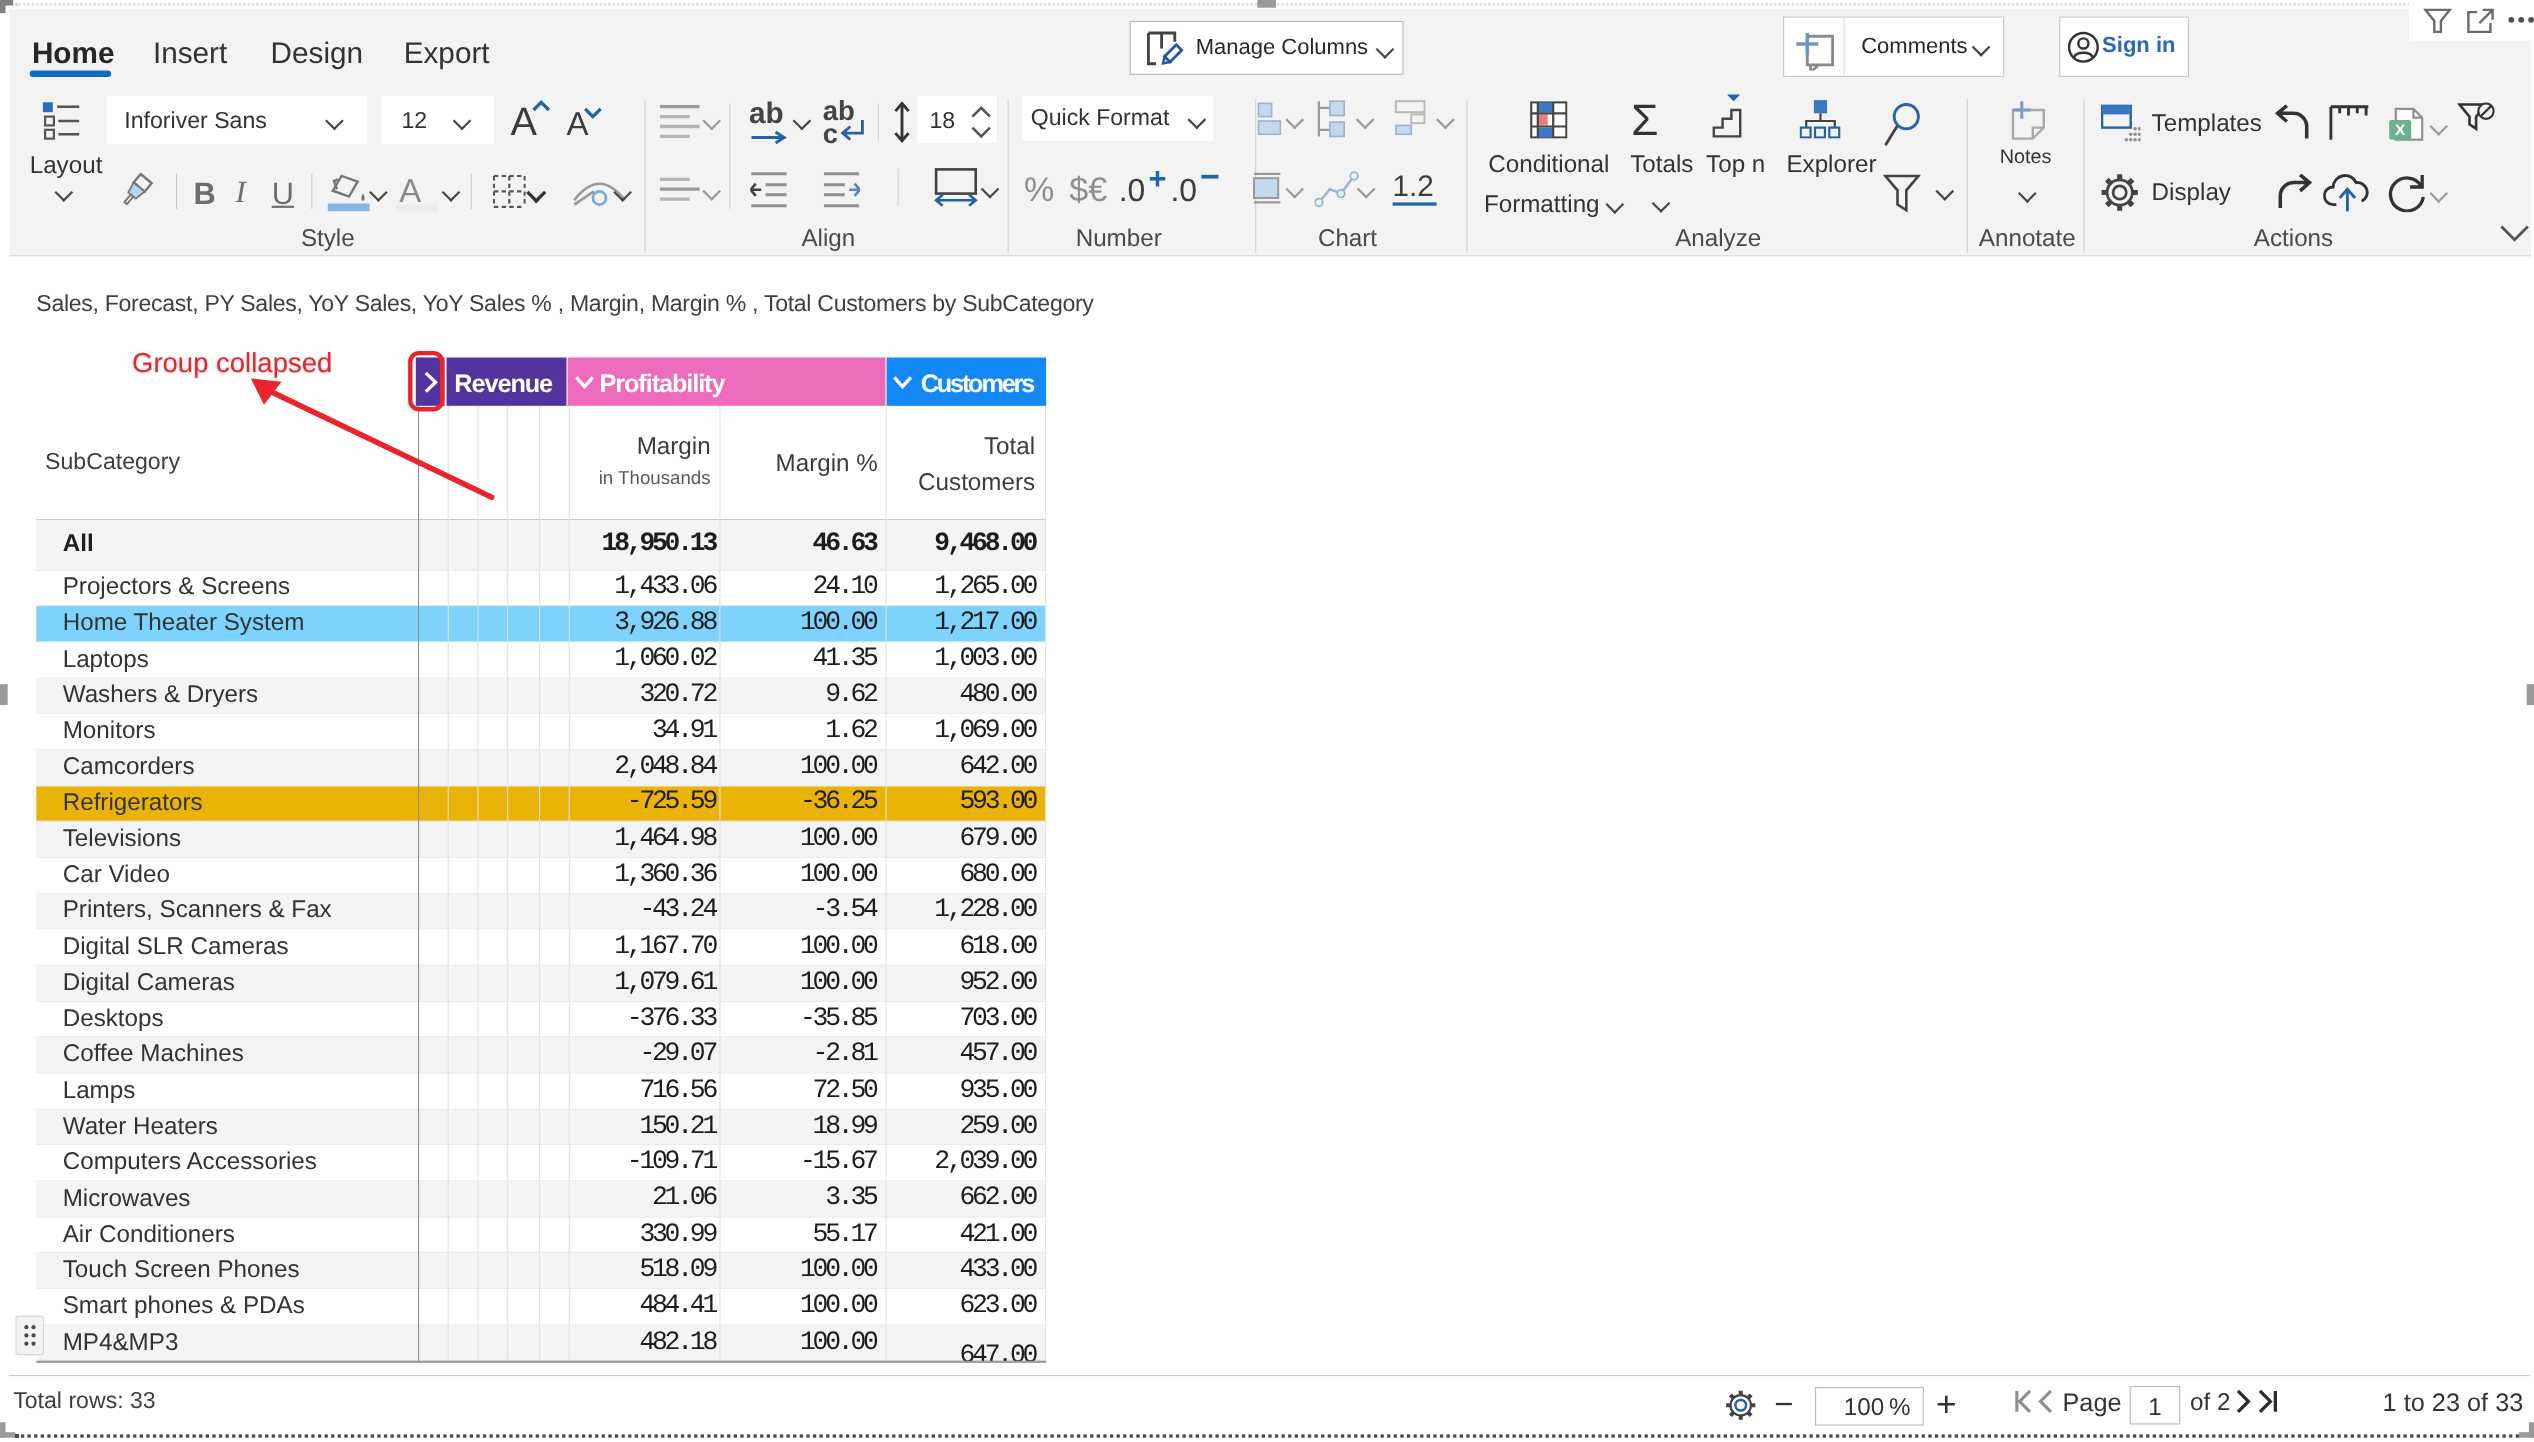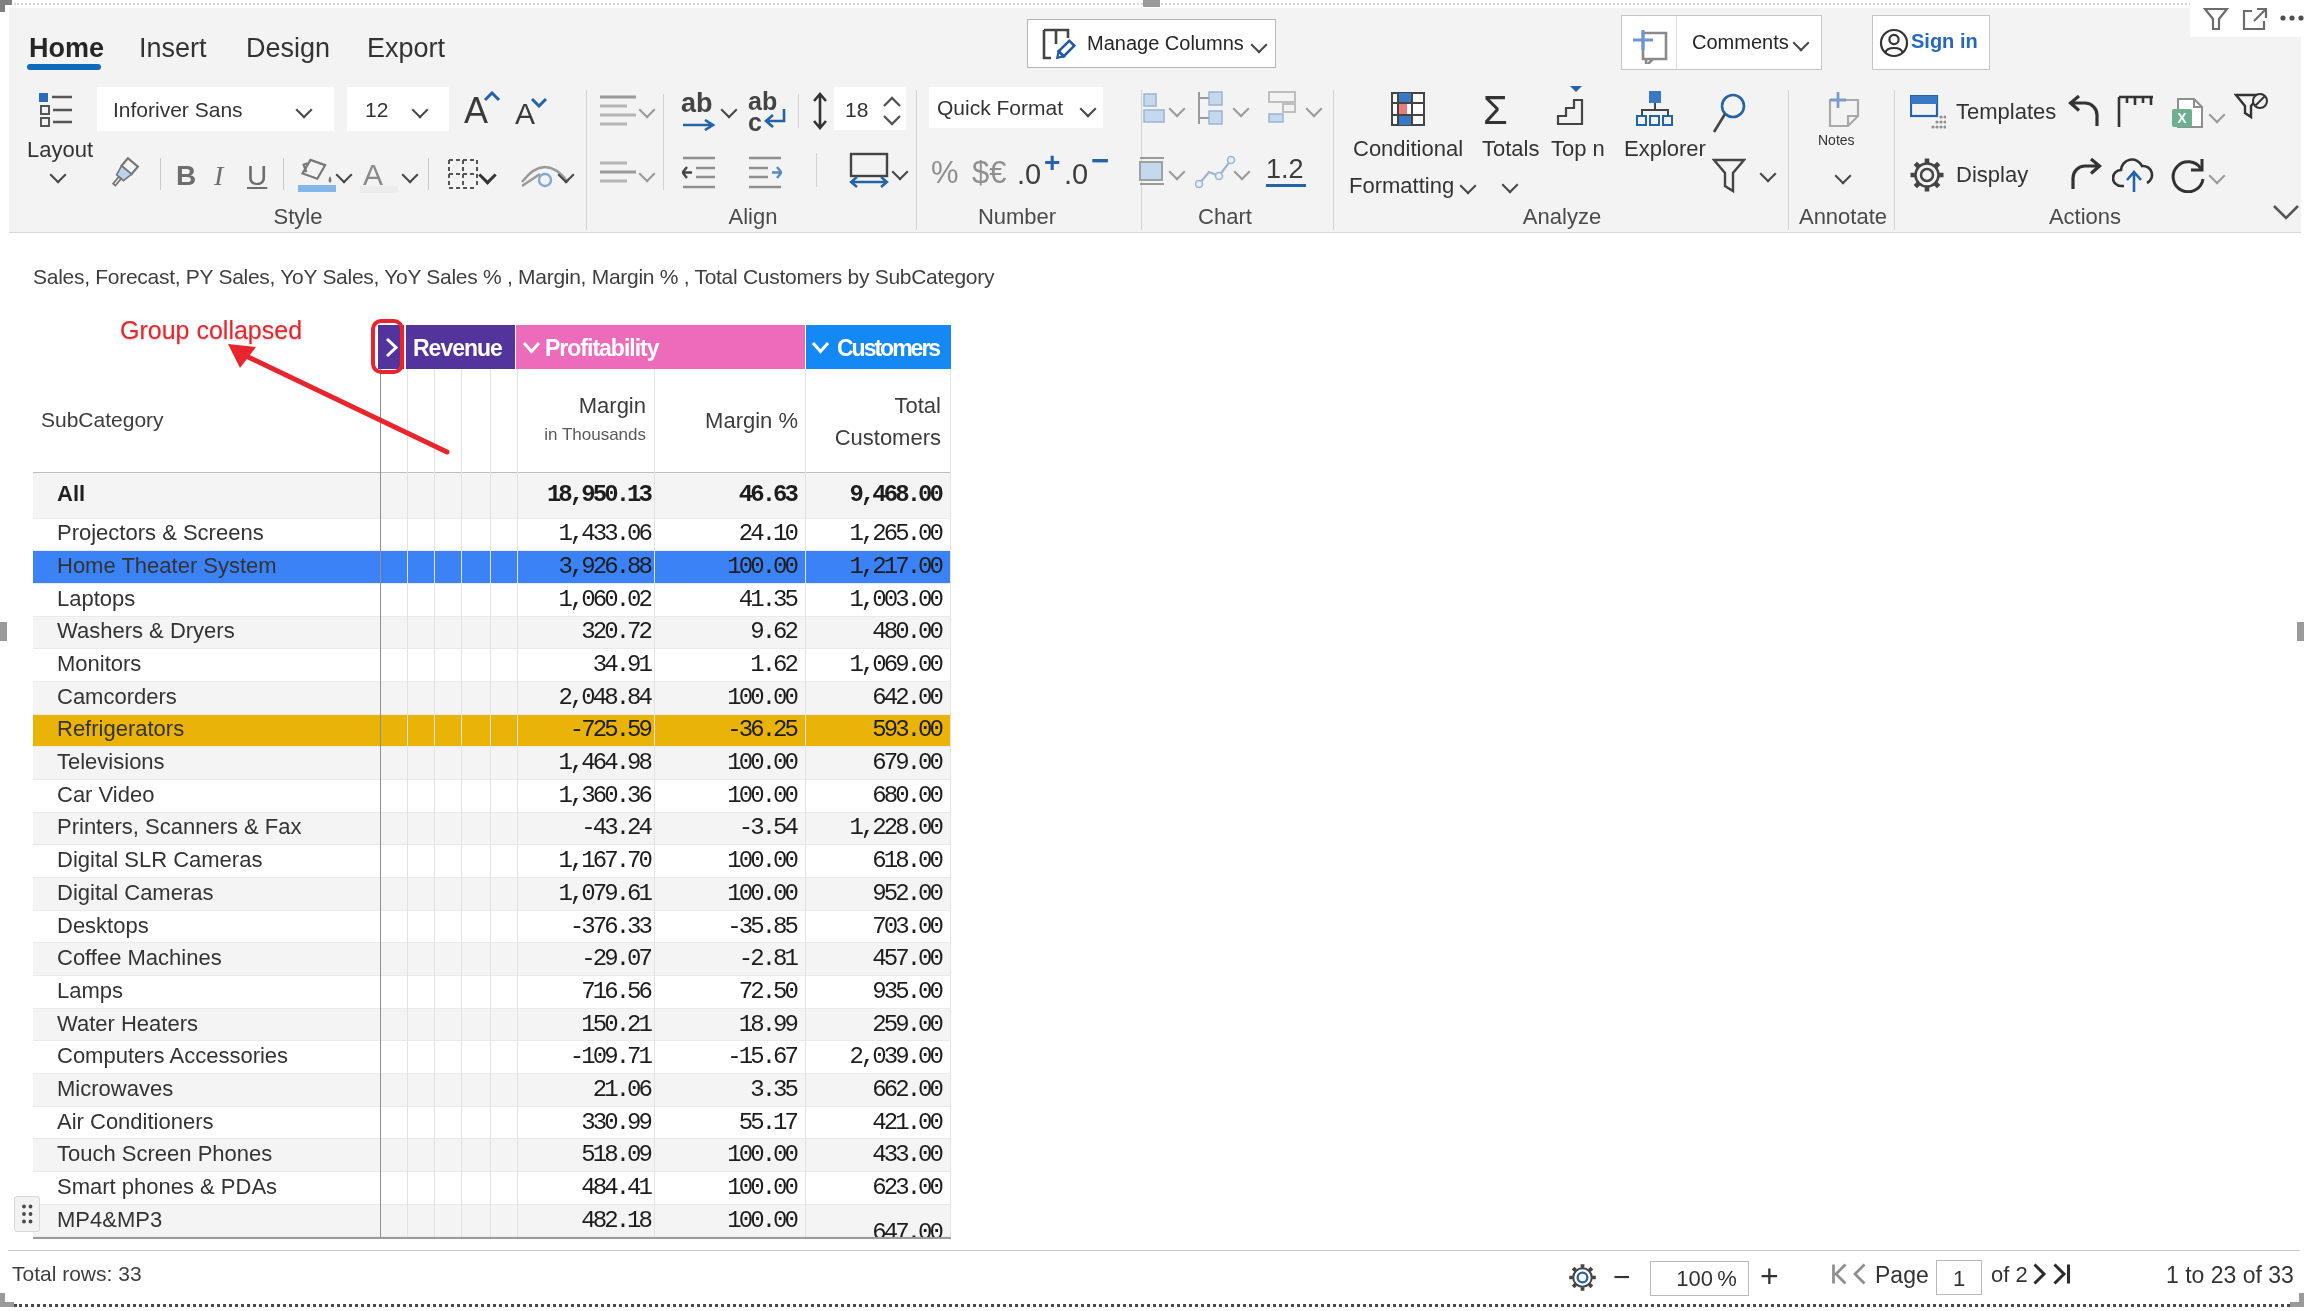--- a/index.html
+++ b/index.html
@@ -287,21 +287,21 @@
  <path d="M2 2 H32 L21 15 V33 L13 28 V15 Z" fill="none" stroke="#444" stroke-width="2.4"></path>
 </svg>
 <span class="chev" style="left:1762px;top:168px;"></span>
 <div class="glabel" style="left:1562px;">Analyze</div>
 <div class="gsep" style="left:1788px;"></div>
 
 <svg class="ic" style="left:1822px;top:90px;" width="40" height="40" viewBox="0 0 40 40">
  <path d="M8 10 V36 H26 L36 26 V10 Z M26 36 V26 H36" fill="none" stroke="#a9a9a9" stroke-width="2.2"></path>
  <path d="M8 10 H24 M16 2 V18" stroke="#7b9cc8" stroke-width="2.8"></path>
 </svg>
-<div class="rtx" style="left:1818px;top:132px;font-size:14px;">Notes</div>
+<div class="rtx" style="left:1818px;top:132px;font-size:18px;">Notes</div>
 <span class="chev" style="left:1837px;top:170px;"></span>
 <div class="glabel" style="left:1843px;">Annotate</div>
 <div class="gsep" style="left:1894px;"></div>
 
 <svg class="ic" style="left:1910px;top:95px;" width="36" height="34" viewBox="0 0 36 34">
  <rect x="1" y="1" width="26" height="20" fill="none" stroke="#2563a8" stroke-width="2.2"></rect>
  <rect x="1" y="1" width="26" height="8" fill="#3b78c3"></rect>
  <g fill="#8f8f8f">
       <circle cx="31" cy="22" r="1.6"></circle>
       <circle cx="35" cy="22" r="1.6"></circle>
@@ -391,21 +391,21 @@
     <span class="rnum b" style="right:301px;">18,950.13</span>
     <span class="rnum b" style="right:155px;">46.63</span>
     <span class="rnum b" style="right:10px;">9,468.00</span>
   </div>
 <div class="trow" style="top:518.5px;height:32.68px;background:#ffffff;">
     <span class="rlab">Projectors &amp; Screens</span>
     <span class="rnum" style="right:301px;">1,433.06</span>
     <span class="rnum" style="right:155px;">24.10</span>
     <span class="rnum" style="right:10px;">1,265.00</span>
   </div>
-<div class="trow" style="top:551.2px;height:32.68px;background:#3b82f6;">
+<div class="trow" style="top:551.2px;height:32.68px;background:#7dd3fc;">
     <span class="rlab">Home Theater System</span>
     <span class="rnum" style="right:301px;">3,926.88</span>
     <span class="rnum" style="right:155px;">100.00</span>
     <span class="rnum" style="right:10px;">1,217.00</span>
   </div>
 <div class="trow" style="top:583.9px;height:32.68px;background:#ffffff;">
     <span class="rlab">Laptops</span>
     <span class="rnum" style="right:301px;">1,060.02</span>
     <span class="rnum" style="right:155px;">41.35</span>
     <span class="rnum" style="right:10px;">1,003.00</span>

